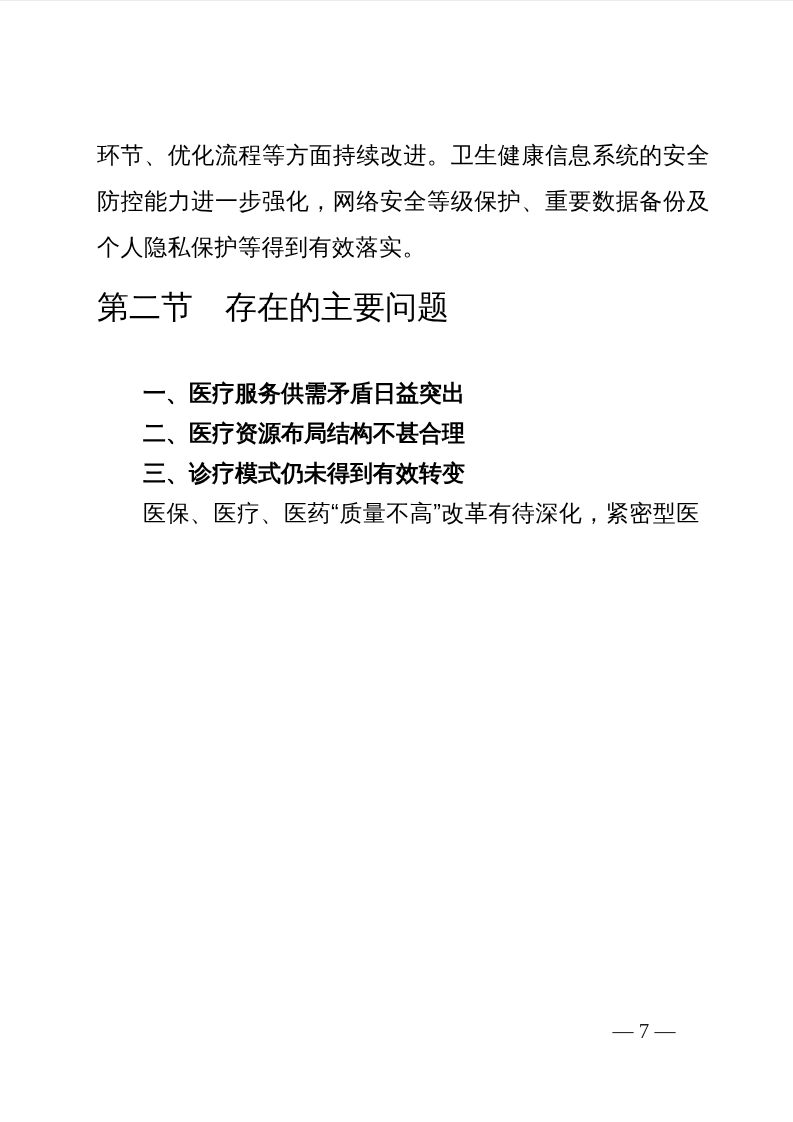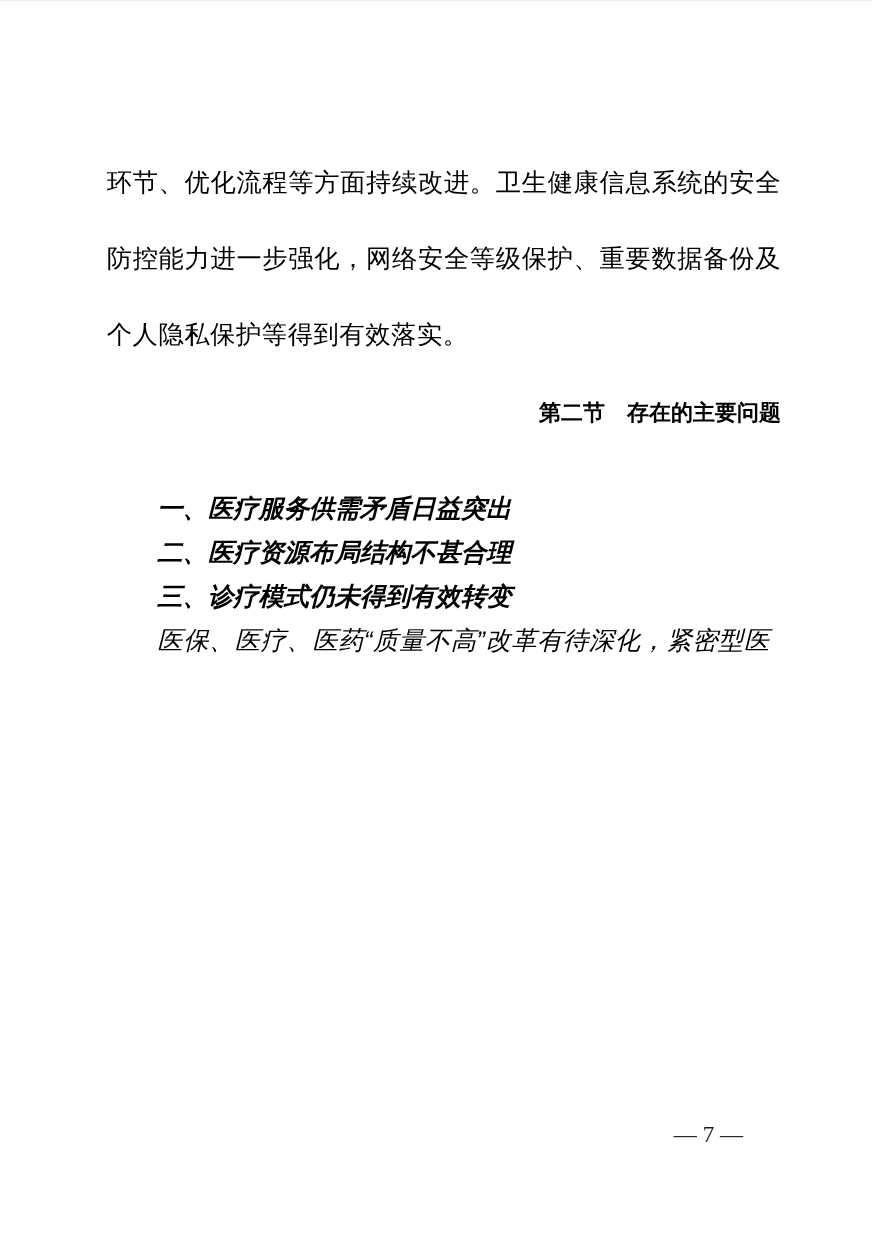--- a/index.html
+++ b/index.html
@@ -20,35 +20,34 @@
   }
   .content {
     position: absolute;
     left: 97px;
     top: 0;
     width: 613px;
   }
   .para-continuation {
     margin: 131px 0 0 0;
     font-size: 23px;
-    line-height: 69px;
+    line-height: 46px;
     text-align: justify;
     text-justify: inter-character;
     letter-spacing: 0.5px;
   }
   .section-heading {
     margin: 17px 0 0 0;
-    font-size: 20px;
-    font-weight: bold;
+    font-size: 32px;
+    font-weight: normal;
     line-height: 40px;
-    text-align: right;
+    text-align: left;
   }
   .sections {
     margin-top: 46px;
-    font-style: italic;
   }
   .subsection-heading {
     margin: 0;
     font-size: 23px;
     font-weight: bold;
     line-height: 40px;
     text-indent: 2em;
   }
   .body-para {
     margin: 0;

